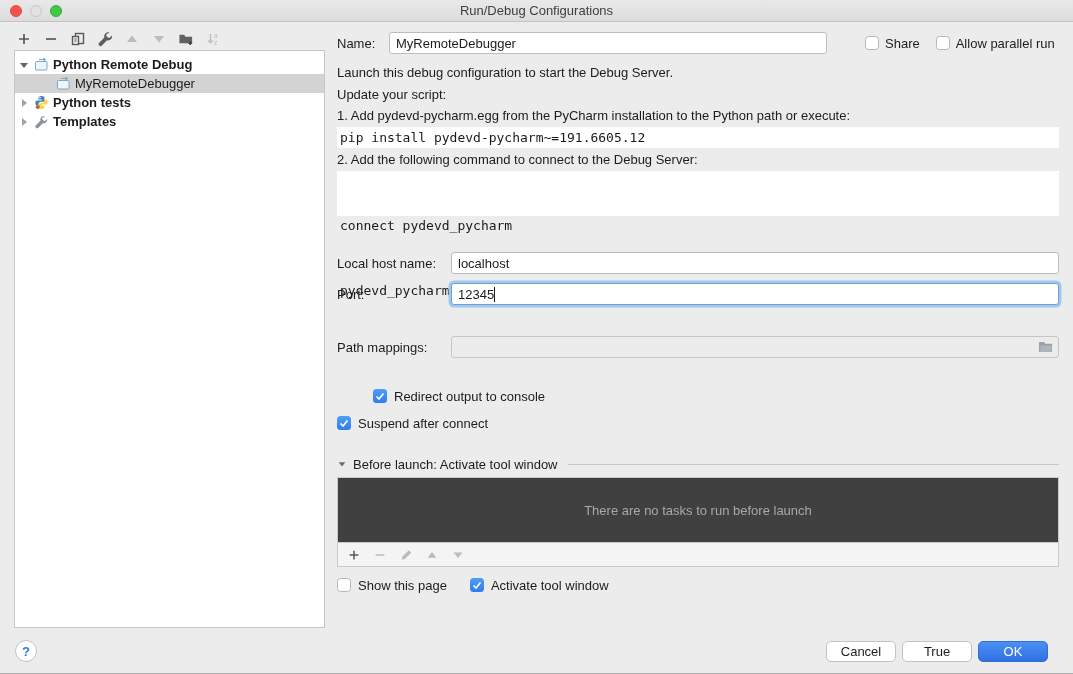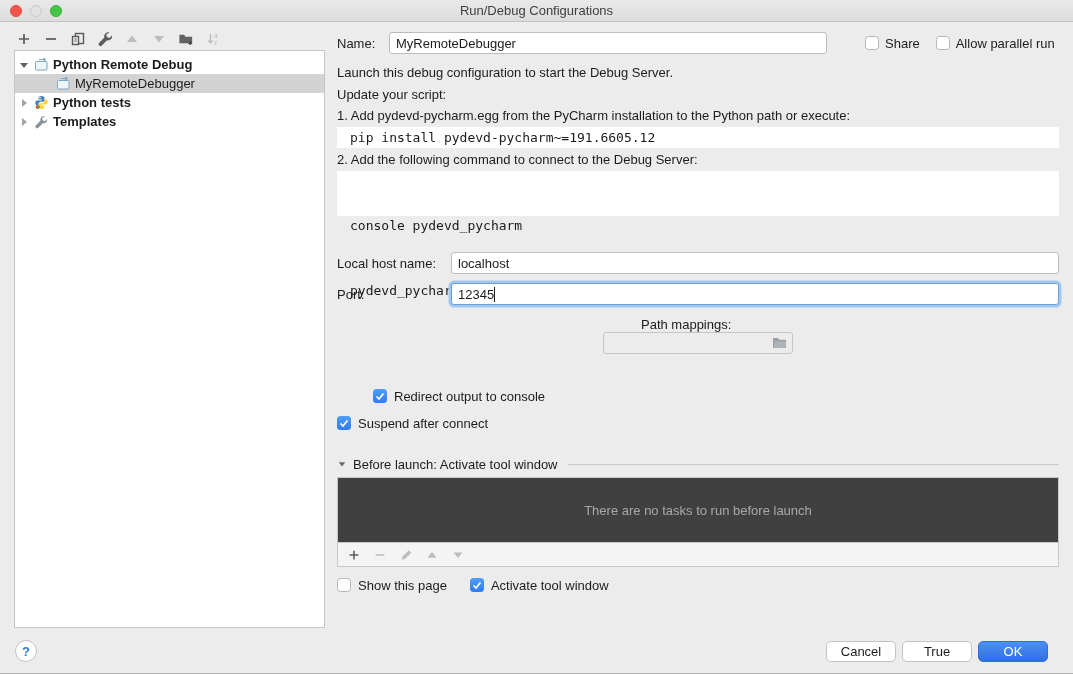--- a/index.html
+++ b/index.html
@@ -44,35 +44,35 @@
 
   .cbgroup { display:flex; align-items:center; gap:6px; }
   .cb { width:14px; height:14px; border-radius:3.5px; background:#fff; border:1px solid #b6b6b6;
     display:inline-flex; align-items:center; justify-content:center; cursor:pointer; flex:none; }
   .cb.checked { background:linear-gradient(#4f9ef7,#2f7cf0); border:none; }
   .share-group { margin-left:38px; }
   .allow-group { margin-left:16px; }
 
   .desc { top:62px; line-height:21.5px; }
   .codeblock { background:#fff; font-family:"DejaVu Sans Mono", monospace; font-size:13px;
-    color:#1a1a1a; padding-left:13px; white-space:pre; }
+    color:#1a1a1a; padding-left:3px; white-space:pre; }
   .code1 { top:127px; height:21px; line-height:21px; }
   .step2 { top:149px; height:22px; line-height:22px; }
   .code2 { top:171px; height:45px; line-height:21.5px; padding-top:1px; }
 
   .frow { height:24px; display:flex; align-items:center; }
   .frow .lbl { width:114px; flex:none; }
   .frow .text-input { flex:1; }
   .row-localhost { top:251px; }
   .row-port { top:282px; }
   .port-wrap { position:relative; flex:1; display:flex; }
   .port-input { flex:1; border-color:#6f9fd8; box-shadow:0 0 0 2.5px #a3c8ef; }
   .caret { position:absolute; left:43px; top:4px; width:1px; height:15px; background:#1c1c1c; }
 
-  .row-path { top:317px;flex-direction:column; }
+  .row-path { top:335px; }
   .path-wrap { position:relative; flex:1; display:flex; }
   .path-input { flex:1; background:#ececec; border-color:#c6c6c6; }
   .folder-btn { position:absolute; right:5px; top:3px; width:17px; height:16px; cursor:pointer;
     display:inline-flex; align-items:center; justify-content:center; }
 
   .cbrow { height:18px; display:flex; align-items:center; gap:7px; }
   .row-redirect { top:387px;padding-left:36px; }
   .row-suspend  { top:414px; }
 
   .bl-header { top:456px; height:16px; display:flex; align-items:center; gap:6px; color:#1c1c1c;text-align:right; }
@@ -231,21 +231,21 @@
     <div>Launch this debug configuration to start the Debug Server.</div>
     <div>Update your script:</div>
     <div>1. Add pydevd-pycharm.egg from the PyCharm installation to the Python path or execute:</div>
   </div>
 
   <div class="rp codeblock code1">pip install pydevd-pycharm~=191.6605.12</div>
 
   <div class="rp step2">2. Add the following command to connect to the Debug Server:</div>
 
   <div class="rp codeblock code2">
-    <div>console pydevd_pycharm</div>
+    <div>connect pydevd_pycharm</div>
     <div>pydevd_pycharm.settrace('localhost', port=12345, stdoutToServer=True, stderrToServer=True)</div>
   </div>
 
   <div class="rp frow row-localhost">
     <span class="lbl">Local host name:</span>
     <input class="text-input" type="text" value="localhost" style="">
   </div>
 
   <div class="rp frow row-port">
     <span class="lbl">Port:</span>

